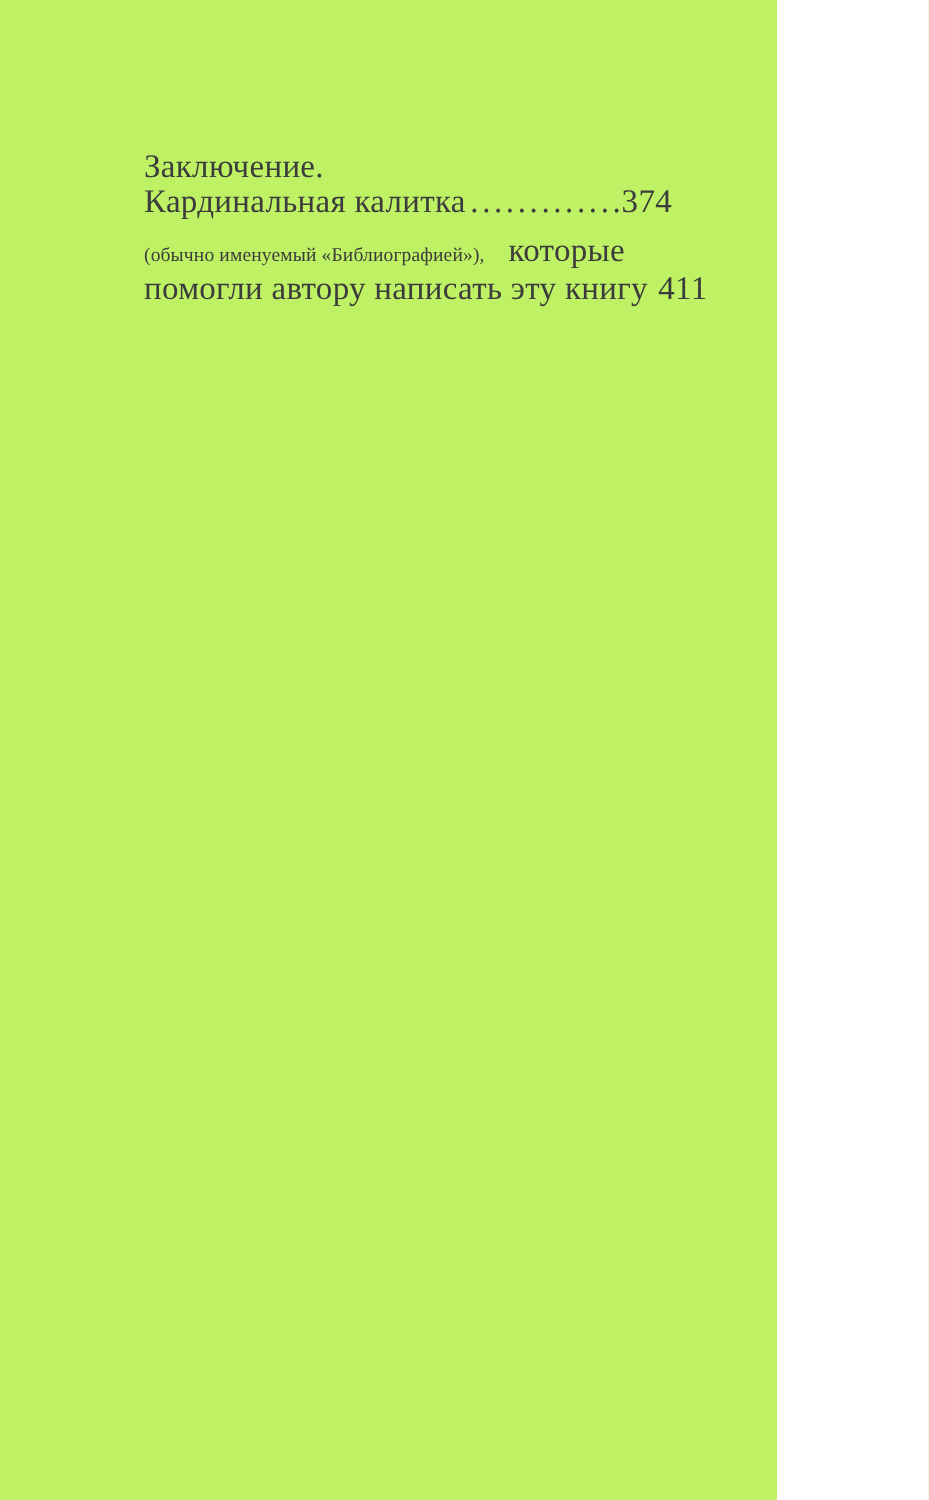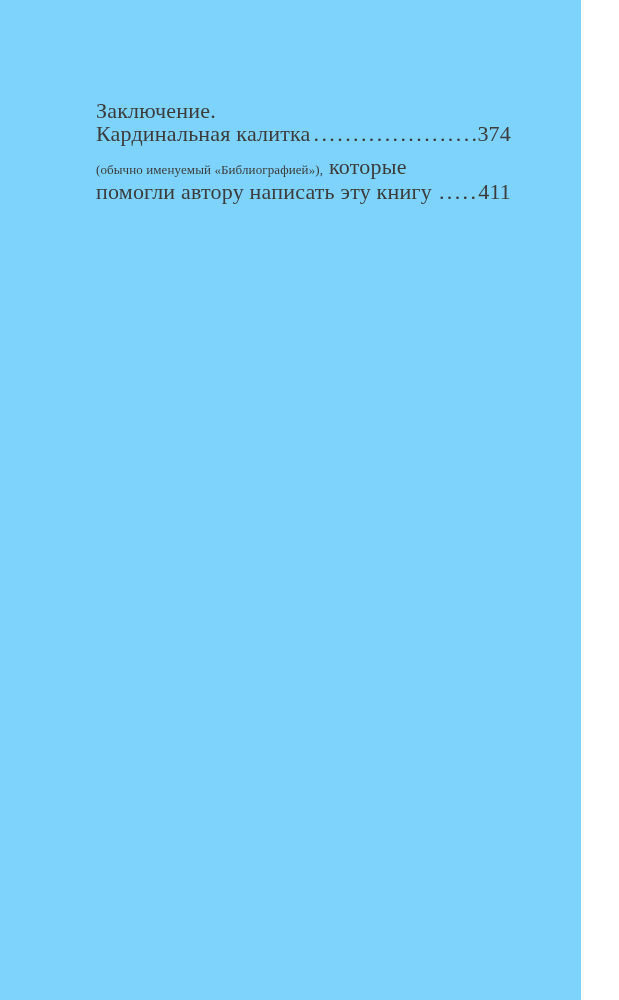--- a/index.html
+++ b/index.html
@@ -2,23 +2,23 @@
 <html><head>
 <meta charset="utf-8">
 <style>
   html, body {
     margin: 0;
     padding: 0;
     background: #ffffff;
   }
   .page {
     position: relative;
-    width: 581px;
+    width: 518px;
     height: 1000px;
-    background: #7dd3fc;
+    background: #bef264;
     overflow: hidden;
     font-family: "Liberation Serif", "DejaVu Serif", serif;
     color: #3c3c3c;
   }
   .toc {
     position: absolute;
     left: 96px;
     right: 70px;
     top: 99px;
     font-size: 22px;
@@ -53,21 +53,21 @@
   }
   .small-line {
     line-height: 19px;
   }
   .small-text {
     font-size: 13px;
     letter-spacing: 0.1px;
   }
   .regular-inline {
     font-size: 22px;
-    margin-left: 6px;
+    margin-left: 16px;
   }
   .last-row {
     line-height: 25px;
   }
   .last-row .leader {
     margin-left: 7px;
   }
 </style>
 </head>
 <body>

